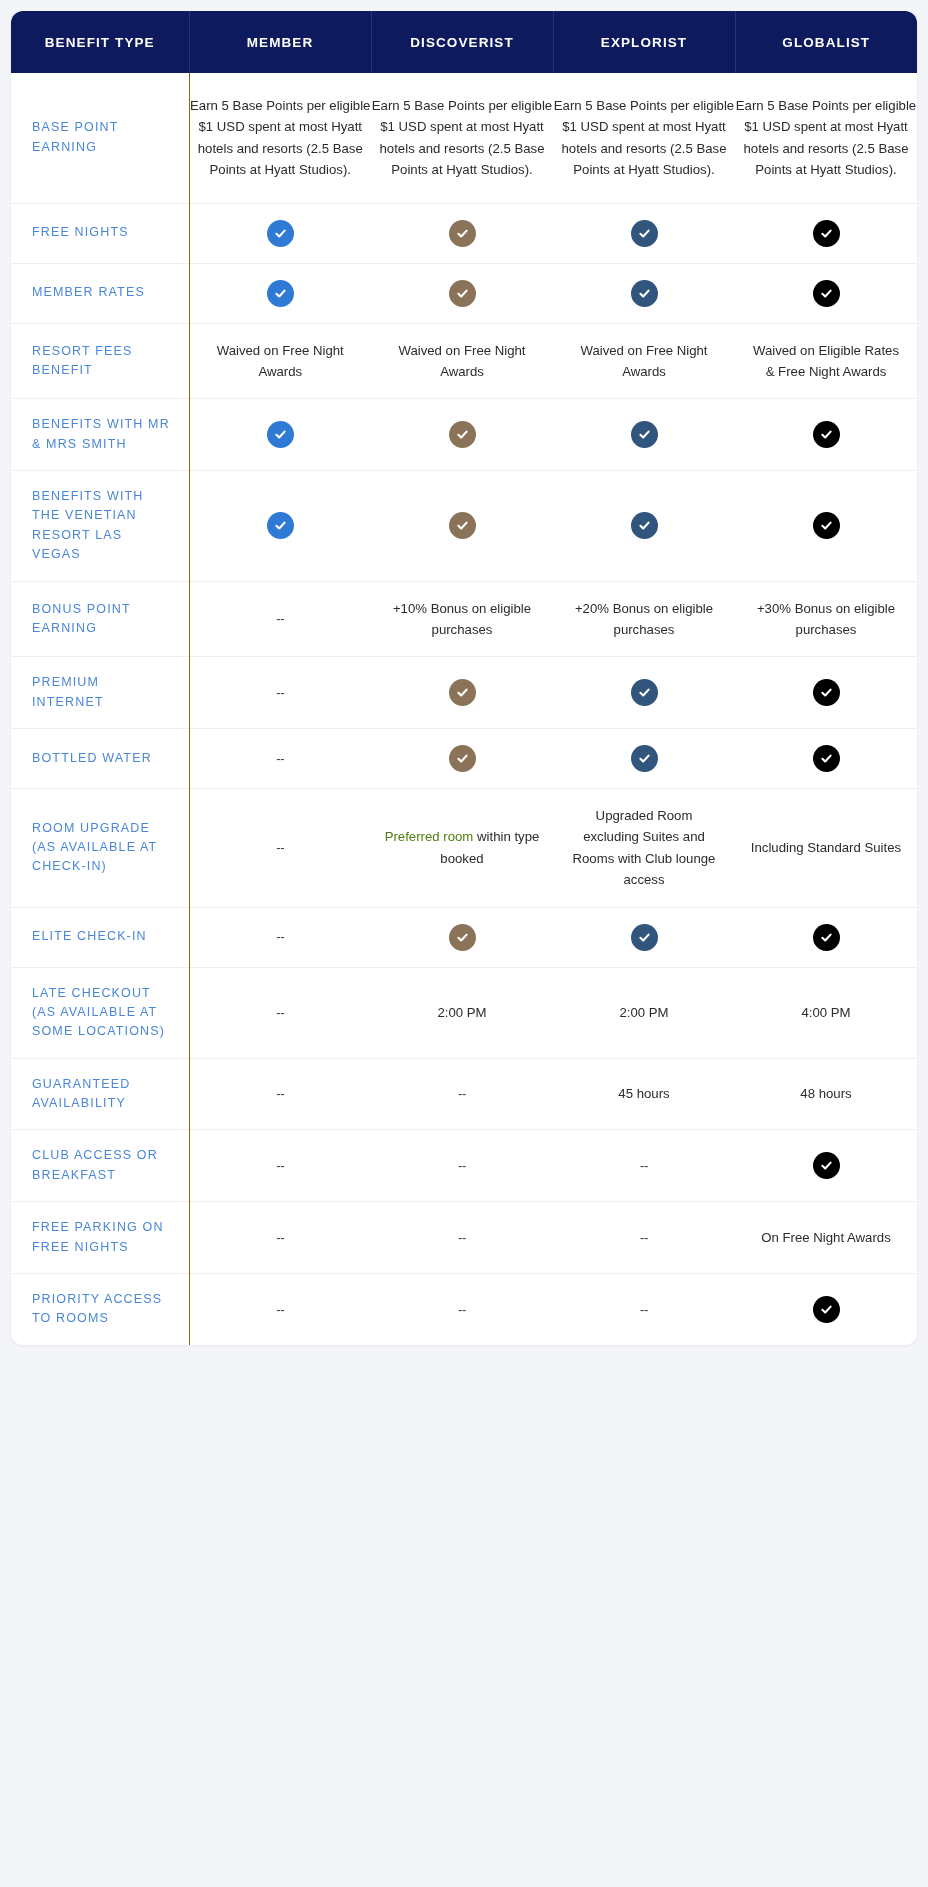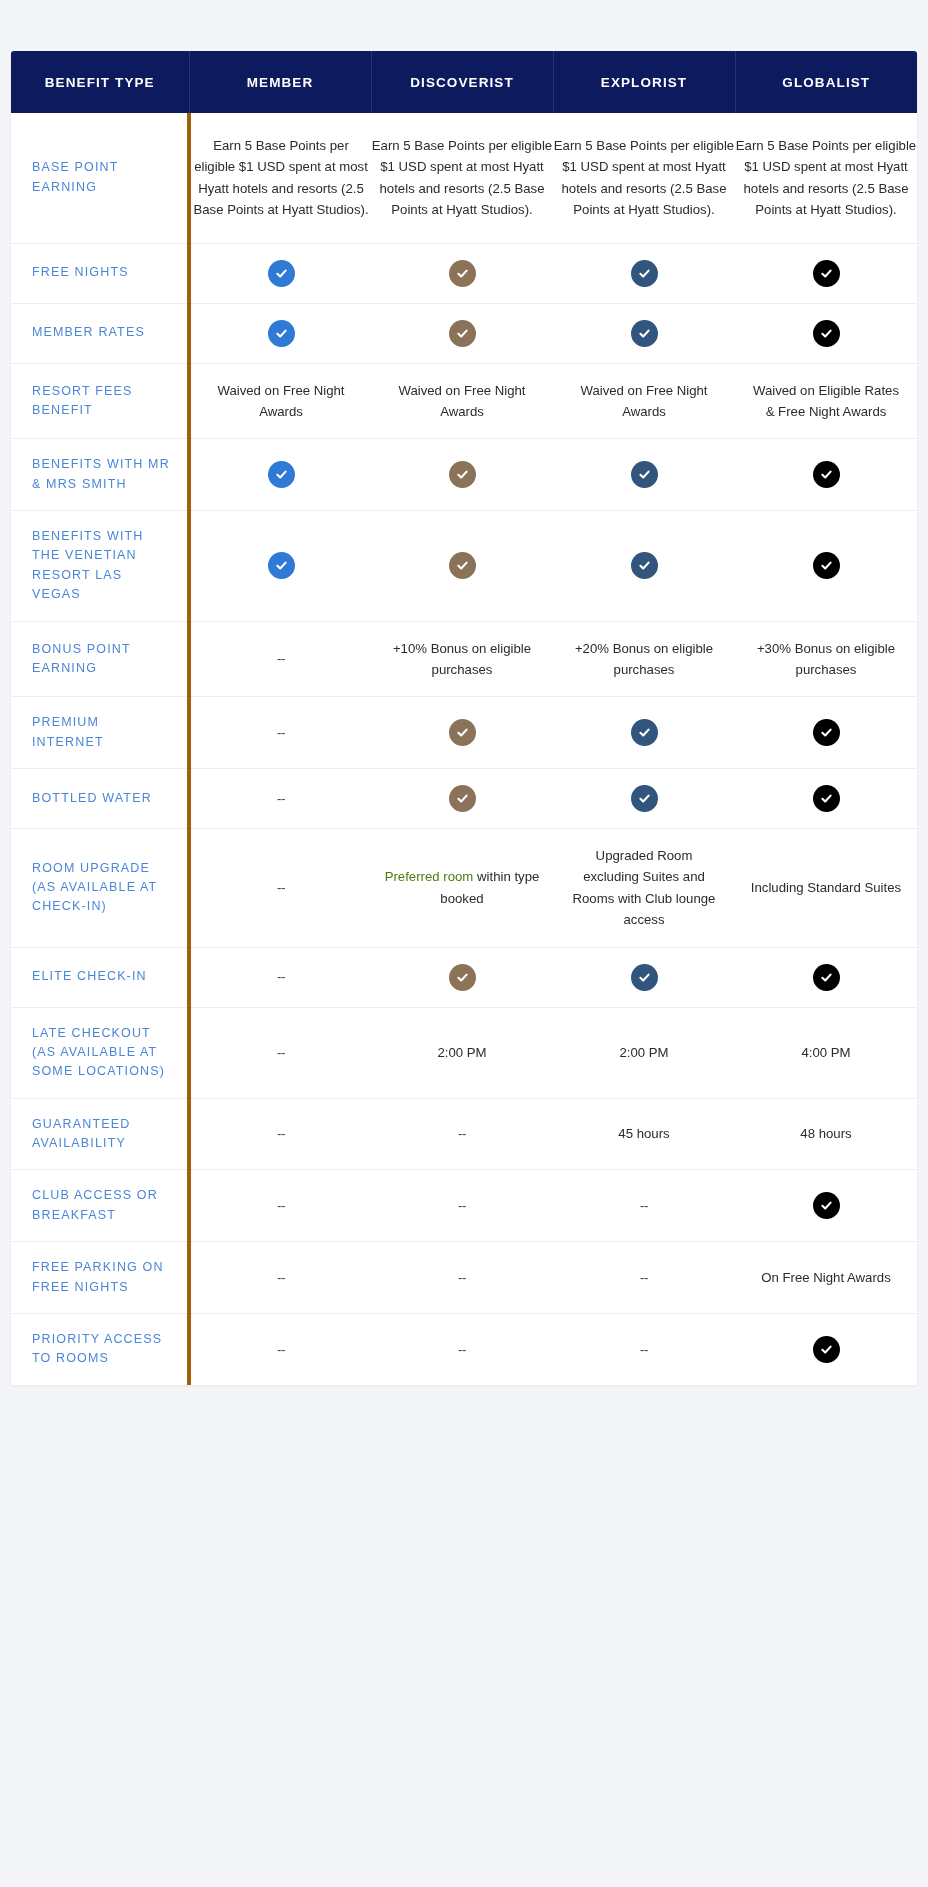--- a/index.html
+++ b/index.html
@@ -16,24 +16,23 @@
     min-height: 1887px;
     background: #f3f5f8;
     padding: 11px;
   }
 
   .benefits-table {
     width: 906px;
     background: #ffffff;
     border-collapse: collapse;
     table-layout: fixed;
-    border-radius: 3px;
+    border-radius: 12px;
     overflow: hidden;
     box-shadow: 0 1px 3px rgba(0,0,0,0.06);
-    margin-top: 40px;
   }
 
   
   thead tr { background: #0e1a5e; }
 
   thead th {
     color: #ffffff;
     font-size: 13.5px;
     font-weight: 700;
     letter-spacing: 1.1px;
@@ -56,21 +55,21 @@
   td.benefit-label {
     color: #4a86d8;
     font-size: 12.5px;
     font-weight: 500;
     letter-spacing: 1.15px;
     text-transform: uppercase;
     line-height: 1.55;
     text-align: left;
     padding: 16px 14px 16px 21px;
     vertical-align: middle;
-    border-right: 4px solid #a16207;
+    border-right: 1px solid #a16207;
   }
 
   td.tier-cell {
     text-align: center;
     vertical-align: middle;
     padding: 16px 13px;
     color: #2b2b2b;
     font-size: 13.2px;
     line-height: 1.62;
   }

